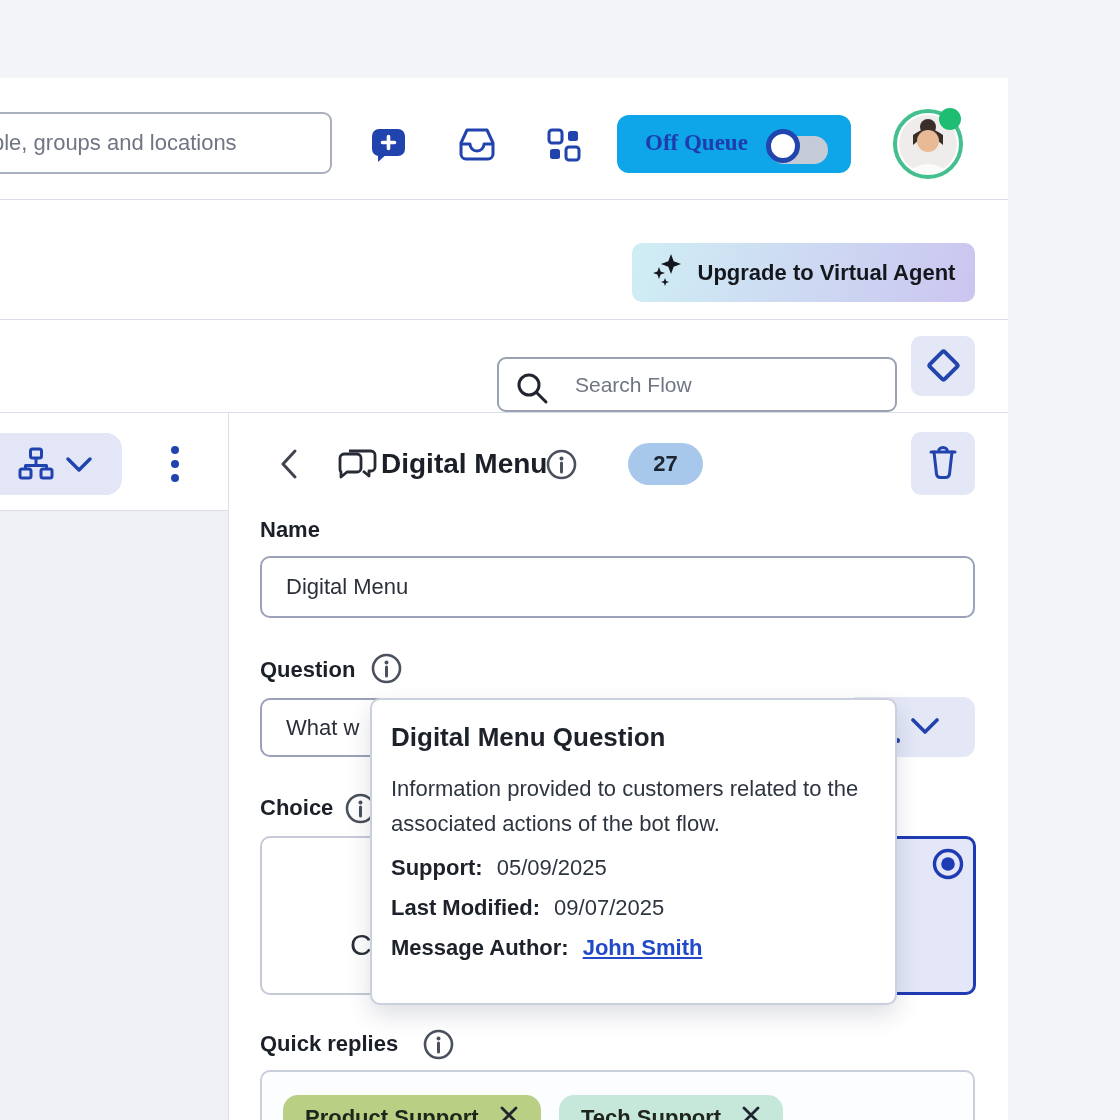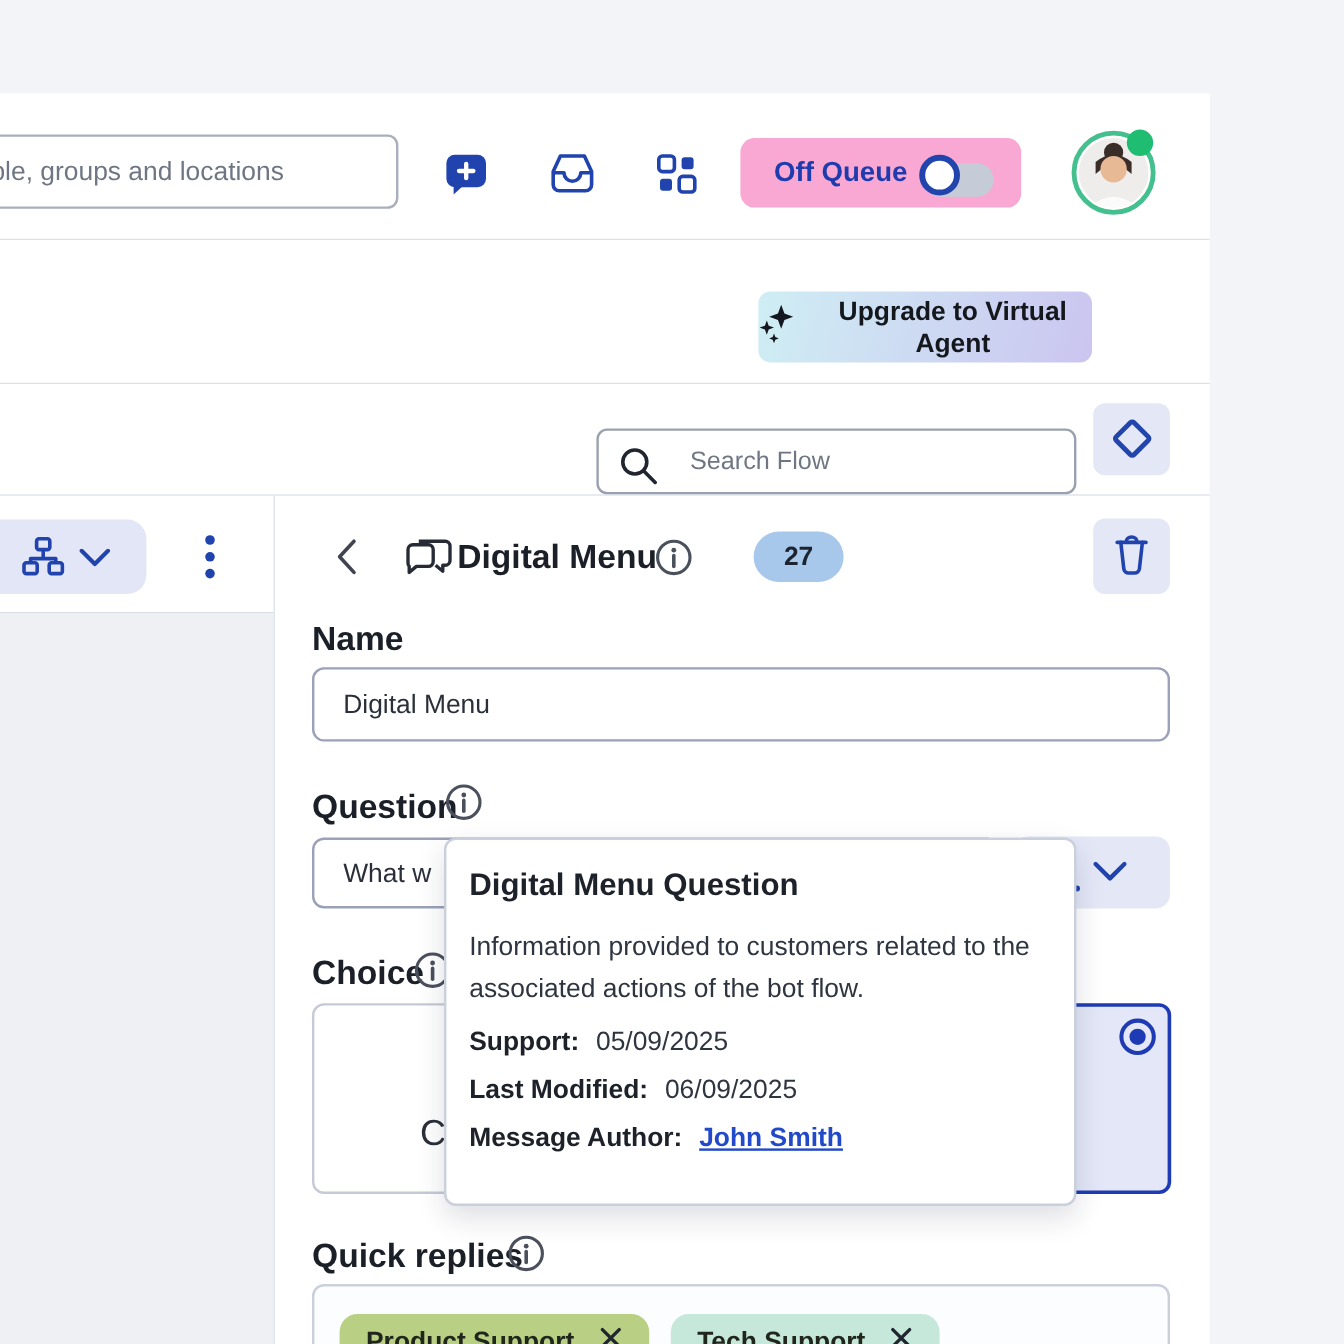--- a/index.html
+++ b/index.html
@@ -10,31 +10,31 @@
   
   .app { left:0; top:78px; width:1008px; height:1042px; background:#fff; }
 
   
   .topbar { left:0; top:78px; width:1008px; height:122px; background:#fff; border-bottom:1px solid #d9dee8; }
   .people-search { left:-44px; top:112px; width:376px; height:62px; border:2px solid #a9afbd; border-radius:9px;
      font-size:22px; color:#555c69; padding-left:34px; background:#fff; outline:none; }
   .people-search::placeholder { color:#6f7683; }
   .icon-btn { background:none; border:none; cursor:pointer; }
 
-  .offqueue { left:617px; top:115px; width:234px; height:58px; background:#f9a8d4; border-radius:12px; }
+  .offqueue { left:617px; top:115px; width:234px; height:58px; background:#0ea5e9; border-radius:12px;font-family:Liberation Serif, serif; }
   .offqueue-label { left:28px; top:15px; font-size:23px; font-weight:bold; color:#1e3cae; }
   .toggle-track { left:153px; top:21px; width:58px; height:28px; background:#c6cbd8; border-radius:14px; }
   .toggle-knob { left:149px; top:14px; width:34px; height:34px; background:#fff; border:5px solid #2244ad; border-radius:50%; }
 
   .avatar-ring { left:893px; top:109px; width:70px; height:70px; border-radius:50%;
       border:4px solid #44bf8e; background:#fff; display:flex; align-items:center; justify-content:center; }
   .status-dot { left:939px; top:108px; width:22px; height:22px; background:#1ebd71; border-radius:50%; }
 
   
-  .upgrade-btn { left:632px; top:243px; width:278px; height:59px; border:none; border-radius:10px;
+  .upgrade-btn { left:632px; top:243px; width:343px; height:59px; border:none; border-radius:10px;
       background:linear-gradient(105deg,#cfeef4 0%,#cbc5f0 100%);
       font-size:22px; font-weight:bold; color:#14171c; cursor:pointer;
       display:flex; align-items:center; justify-content:center; gap:14px; font-family:"Liberation Sans", sans-serif; }
   .divider2 { left:0; top:319px; width:1008px; height:1px; background:#d9dee8; }
 
   
   .flow-search { left:497px; top:357px; width:400px; height:55px; border:2px solid #9aa1b0; border-radius:9px;
       font-size:21px; color:#3a4049; padding-left:76px; background:#fff; outline:none; }
   .flow-search::placeholder { color:#6f7683; }
   .flow-search-icon { left:515px; top:371px; }
@@ -53,21 +53,21 @@
   .bubbles { left:337px; top:446px; }
   .panel-title { left:381px; top:448px; font-size:28px; font-weight:bold; color:#1b1f27; }
   .info-icon { background:none; border:none; cursor:pointer; }
   .info1 { left:546px; top:449px; }
   .badge { left:628px; top:443px; width:75px; height:42px; background:#a7c8ea; border-radius:21px;
       display:flex; align-items:center; justify-content:center; font-size:22px; font-weight:bold; color:#1b2430; }
   .trash-btn { left:911px; top:432px; width:64px; height:63px; background:#e3e7f6; border:none; border-radius:10px; cursor:pointer;
       display:flex; align-items:center; justify-content:center; }
 
   
-  .field-label { font-size:28px; font-weight:bold; color:#1b2028; }
+  .field-label { font-size:22px; font-weight:bold; color:#1b2028; }
   .lbl-name { left:260px; top:517px; }
   .text-input { border:2px solid #9aa1b8; border-radius:10px; font-size:22px; color:#2a2f3a; padding-left:24px; background:#fff; outline:none; }
   .name-input { left:260px; top:556px; width:715px; height:62px; }
   .lbl-question { left:260px; top:657px; }
   .info2 { left:371px; top:653px; }
   .question-input { left:260px; top:698px; width:572px; height:59px; z-index:1; }
   .dropdown-btn { left:845px; top:697px; width:130px; height:60px; background:#e3e7f6; border:none; border-radius:12px; cursor:pointer; z-index:2; }
   .dd-chevron { position:absolute; left:66px; top:21px; }
   .dd-ellipsis { position:absolute; left:50px; top:41px; width:5px; height:5px; border-radius:50%; background:#2244ad; }
   .lbl-choice { left:260px; top:795px; z-index:1; }
@@ -284,21 +284,21 @@
   </span>
 </div>
 
 <div class="abs tooltip">
   <div class="tt-title">Digital Menu Question</div>
   <div class="tt-body">Information provided to customers related to the associated actions of the bot flow.</div>
   <div class="tt-row">
     <b>Support:</b><span>05/09/2025</span>
   </div>
   <div class="tt-row">
-    <b>Last Modified:</b><span>06/09/2025</span>
+    <b>Last Modified:</b><span>09/07/2025</span>
   </div>
   <div class="tt-row">
     <b>Message Author:</b><a href="#" class="tt-link">John Smith</a>
   </div>
 </div>
 
 <span class="abs field-label lbl-replies">Quick replies</span>
 <button class="abs info-icon info4">
   <svg width="31" height="31" viewBox="0 0 31 31">
     <circle cx="15.5" cy="15.5" r="13.5" fill="none" stroke="#4a505c" stroke-width="2.6"></circle>

